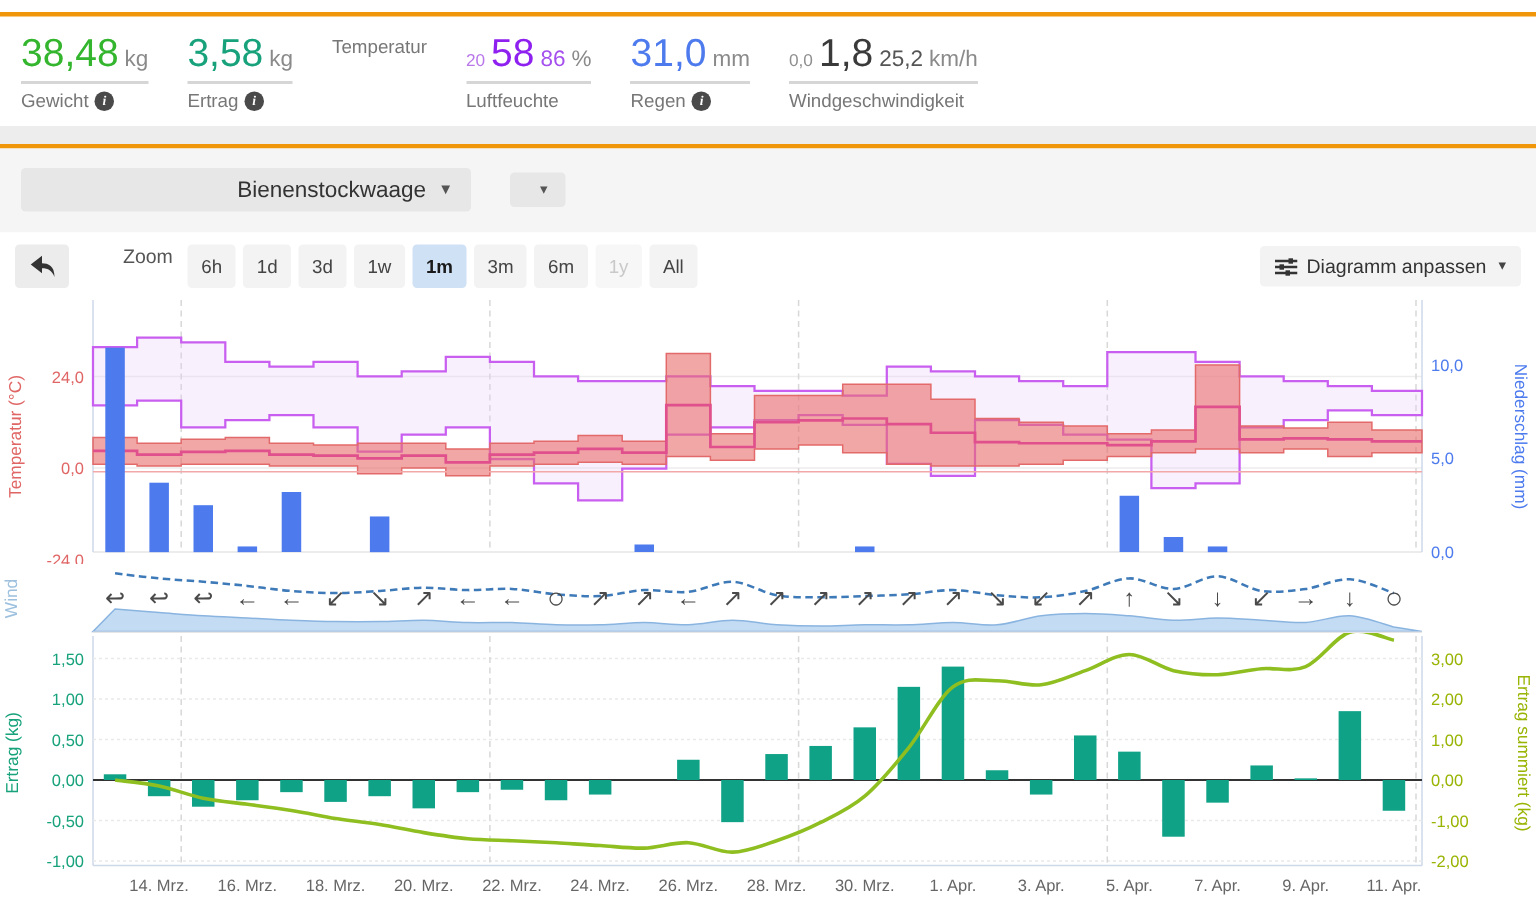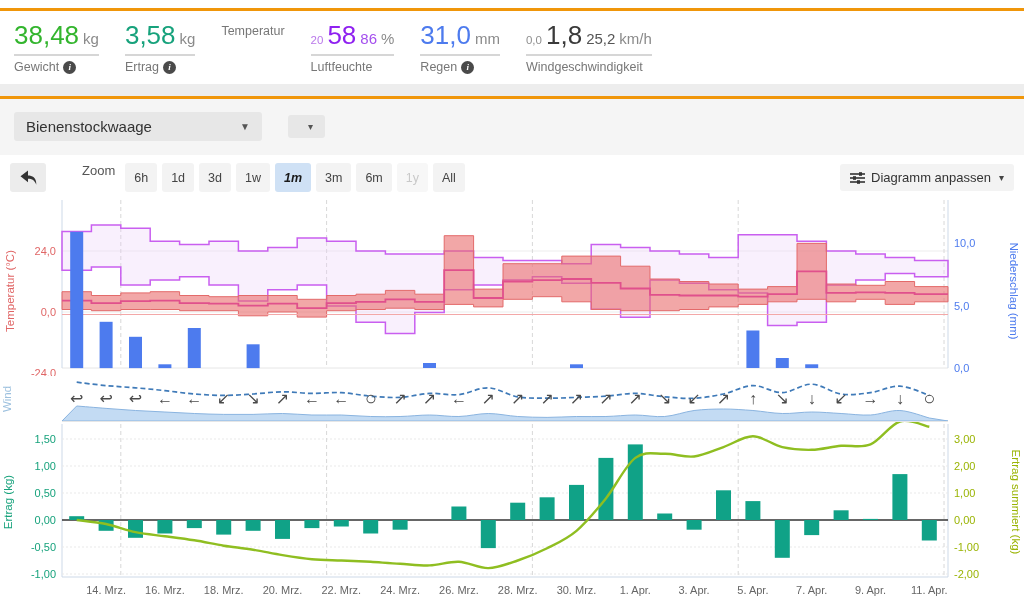--- a/index.html
+++ b/index.html
@@ -21,29 +21,29 @@
   .info{display:inline-flex;align-items:center;justify-content:center;width:13px;height:13px;border-radius:50%;
         background:#4a4a4a;color:#fff;font-size:9px;font-family:"Liberation Serif",serif;font-style:italic;font-weight:bold;}
   
   .gray-gap{height:12px;background:#ededed;}
   .orange-line{height:3px;background:#f0960a;}
   
   .selector-row{background:#f5f5f5;padding:13px 14px 14px 14px;display:flex;gap:26px;align-items:center;}
   .pill{background:#e7e7e7;border:none;border-radius:3px;padding:6px 12px;font-size:15px;color:#333;
         display:flex;align-items:center;cursor:pointer;font-family:inherit;}
   .pill .caret{font-size:10px;color:#555;margin-left:8px;}
-  .device-pill{width:248px;justify-content:space-between;}
+  .device-pill{width:300px;justify-content:flex-end;}
   
   .chart-card{background:#fff;}
   .toolbar{display:flex;padding:8px 10px 4px 10px;}
   .back-btn{width:36px;height:29px;background:#ececec;border:none;border-radius:3px;display:flex;align-items:center;justify-content:center;cursor:pointer;}
   .zoom-label{margin-left:36px;margin-right:10px;font-size:13px;color:#555;}
   .zoom-btns{display:flex;gap:5px;}
   .zbtn{border:none;background:#f3f3f3;border-radius:3px;padding:5px 9px;font-size:12.5px;color:#444;cursor:pointer;font-family:inherit;}
-  .zbtn.sel{background:#cfe1f5;color:#1a1a1a;font-weight:bold;font-style:italic;}
+  .zbtn.sel{background:#cfe1f5;color:#1a1a1a;font-weight:bold;}
   .zbtn.dis{color:#c9c9c9;cursor:default;background:#f7f7f7;}
   .toolbar-right{margin-left:auto;display:flex;gap:8px;align-items:center;}
   .tpill{background:#f3f3f3;border:none;border-radius:3px;padding:6px 10px;font-size:13px;color:#333;display:flex;align-items:center;gap:6px;cursor:pointer;font-family:inherit;}
   .cbox{width:13px;height:13px;border:1.5px solid #777;background:#fff;border-radius:2px;display:inline-block;}
   .tpill .caret{font-size:10px;color:#444;margin-left:2px;}
   .charts svg{display:block;}
 </style>
 </head>
 <body>
 

